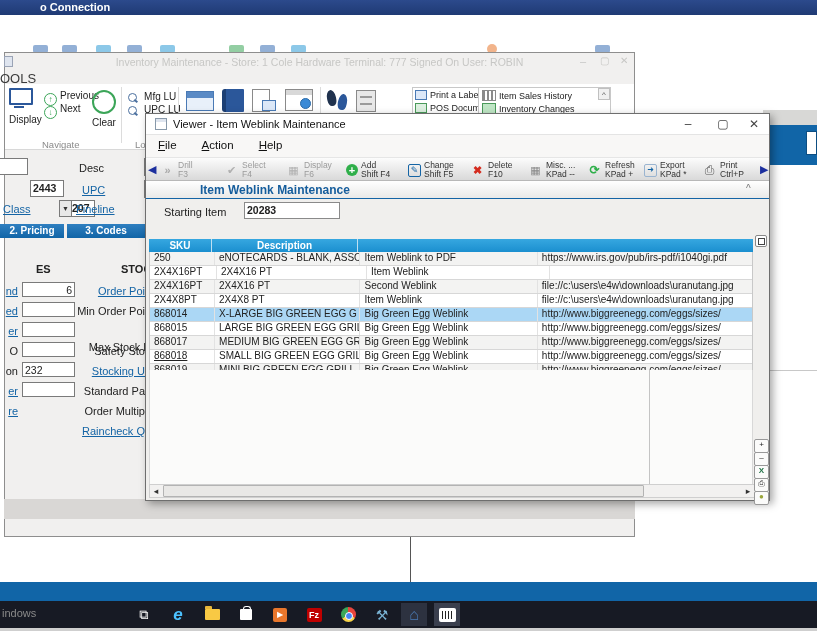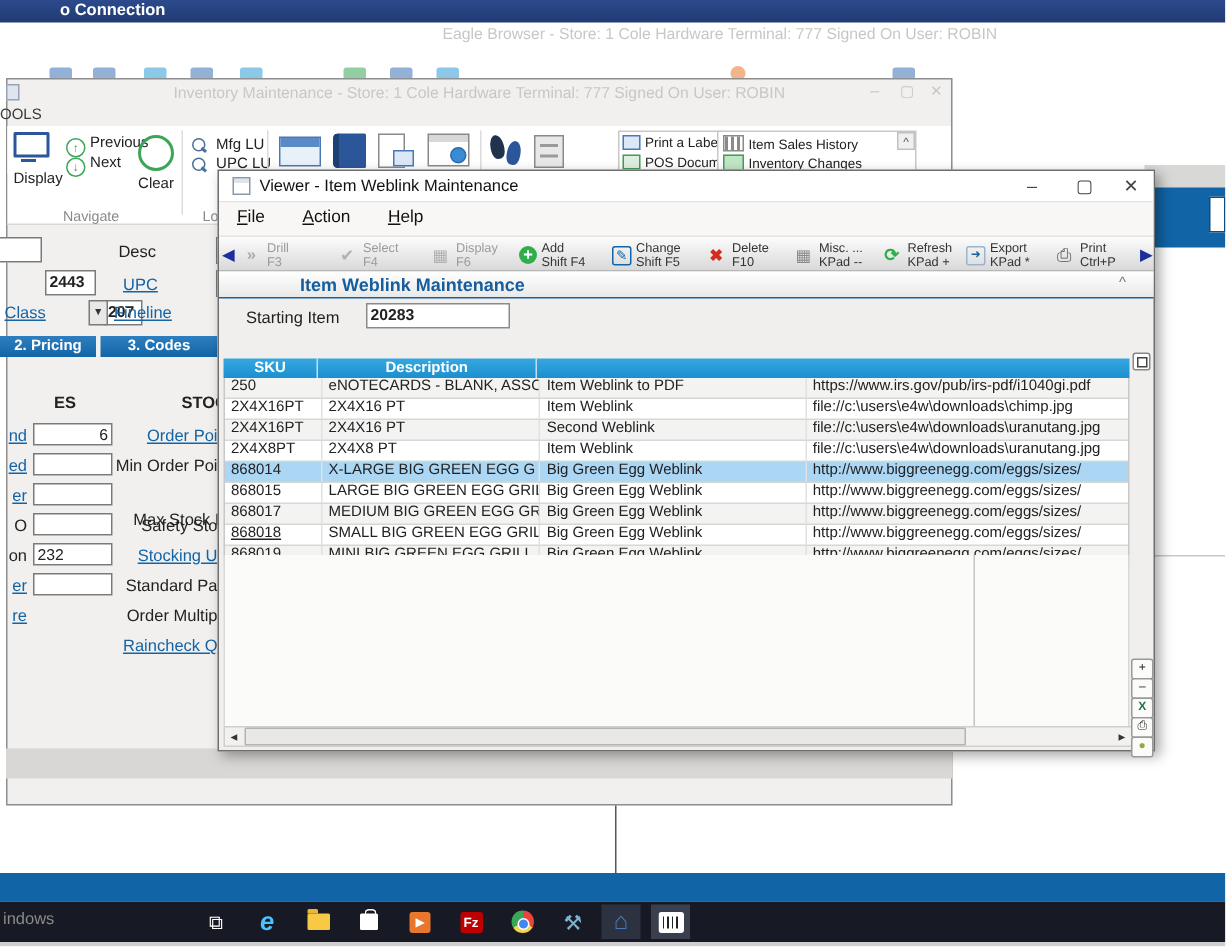--- a/index.html
+++ b/index.html
@@ -52,40 +52,39 @@
   .chrome:after{content:"";position:absolute;left:4.5px;top:4.5px;width:6px;height:6px;border-radius:50%;background:#4285f4;border:1px solid #fff;}
 </style>
 </head>
 <body>
 
 <div id="canvas">
 
   <div class="abs" style="left:0;top:0;width:817px;height:15px;background:linear-gradient(#2c4a8c,#1f3a74);"></div>
   <div class="abs bold" style="left:4px;top:1px;color:#fff;font-size:11px;">o Connection</div>
 
-  <div class="abs faint" style="left:295px;top:17px;font-size:10.5px;">Eagle Browser - Store: 1 Cole Hardware Terminal: 777 Signed On User: ROBIN</div>
 
   <div class="abs bicon" style="left:33px;top:45px;width:15px;height:8px;background:#3b6fb5;"></div>
   <div class="abs bicon" style="left:62px;top:45px;width:15px;height:8px;background:#3b6fb5;"></div>
   <div class="abs bicon" style="left:96px;top:45px;width:15px;height:8px;background:#2e9bd6;"></div>
   <div class="abs bicon" style="left:127px;top:45px;width:15px;height:8px;background:#3b6fb5;"></div>
   <div class="abs bicon" style="left:160px;top:45px;width:15px;height:8px;background:#2e9bd6;"></div>
   <div class="abs bicon" style="left:229px;top:45px;width:15px;height:8px;background:#3ba558;"></div>
   <div class="abs bicon" style="left:260px;top:45px;width:15px;height:8px;background:#3b6fb5;"></div>
   <div class="abs bicon" style="left:291px;top:45px;width:15px;height:8px;background:#2e9bd6;"></div>
   <div class="abs bicon" style="left:487px;top:44px;width:10px;height:10px;border-radius:50%;background:#e8762c;"></div>
   <div class="abs bicon" style="left:595px;top:45px;width:15px;height:8px;background:#3b6fb5;"></div>
 
   <div class="abs" style="left:4px;top:52px;width:631px;height:485px;background:#f1f0ef;border:1px solid #8e8e8e;"></div>
   <div class="abs faint" style="left:4px;top:56px;width:631px;text-align:center;font-size:10.5px;">Inventory Maintenance - Store: 1 Cole Hardware Terminal: 777 Signed On User: ROBIN</div>
   <div class="abs faint" style="left:580px;top:55px;font-size:11px;">–</div>
   <div class="abs faint" style="left:600px;top:55px;font-size:10px;">▢</div>
   <div class="abs faint" style="left:620px;top:55px;font-size:10px;">✕</div>
   <div class="abs" style="left:4px;top:56px;width:9px;height:11px;border:1px solid #9aa3b5;background:#dfe5ef;"></div>
-  <div class="abs" style="left:0px;top:71px;font-size:10px;color:#3a3a3a;">OOLS</div>
+  <div class="abs" style="left:0px;top:71px;font-size:13px;color:#3a3a3a;">OOLS</div>
 
   <div class="abs" style="left:5px;top:84px;width:629px;height:32px;background:#fff;"></div>
   <div class="abs" style="left:5px;top:84px;width:140px;height:66px;background:#fff;border-bottom:1px solid #d8d8d8;"></div>
 
   <div class="abs" style="left:9px;top:88px;width:34px;height:38px;">
     <div style="width:20px;height:13px;border:2px solid #2b579a;border-radius:1px;"></div>
     <div style="width:10px;height:2px;background:#2b579a;margin:1px 0 0 5px;"></div>
     <div style="font-size:10px;margin-top:6px;">Display</div>
   </div>
 
@@ -277,21 +276,20 @@
       <div class="grow alt">
         <div class="gc" style="width:62px;">250</div>
           <div class="gc" style="width:145px;">eNOTECARDS - BLANK, ASSO</div>
           <div class="gc" style="width:178px;">Item Weblink to PDF</div>
           <div class="gc" style="width:217px;border-right:none;">https://www.irs.gov/pub/irs-pdf/i1040gi.pdf</div>
       </div>
       <div class="grow">
         <div class="gc" style="width:62px;">2X4X16PT</div>
           <div class="gc" style="width:145px;">2X4X16 PT</div>
           <div class="gc" style="width:178px;">Item Weblink</div>
-          <div class="gc" style="width:217px;border-right:none;">file://c:\users\e4w\downloads\chimp.jpg</div>
       </div>
       <div class="grow alt">
         <div class="gc" style="width:62px;">2X4X16PT</div>
           <div class="gc" style="width:145px;">2X4X16 PT</div>
           <div class="gc" style="width:178px;">Second Weblink</div>
           <div class="gc" style="width:217px;border-right:none;">file://c:\users\e4w\downloads\uranutang.jpg</div>
       </div>
       <div class="grow">
         <div class="gc" style="width:62px;">2X4X8PT</div>
           <div class="gc" style="width:145px;">2X4X8 PT</div>

